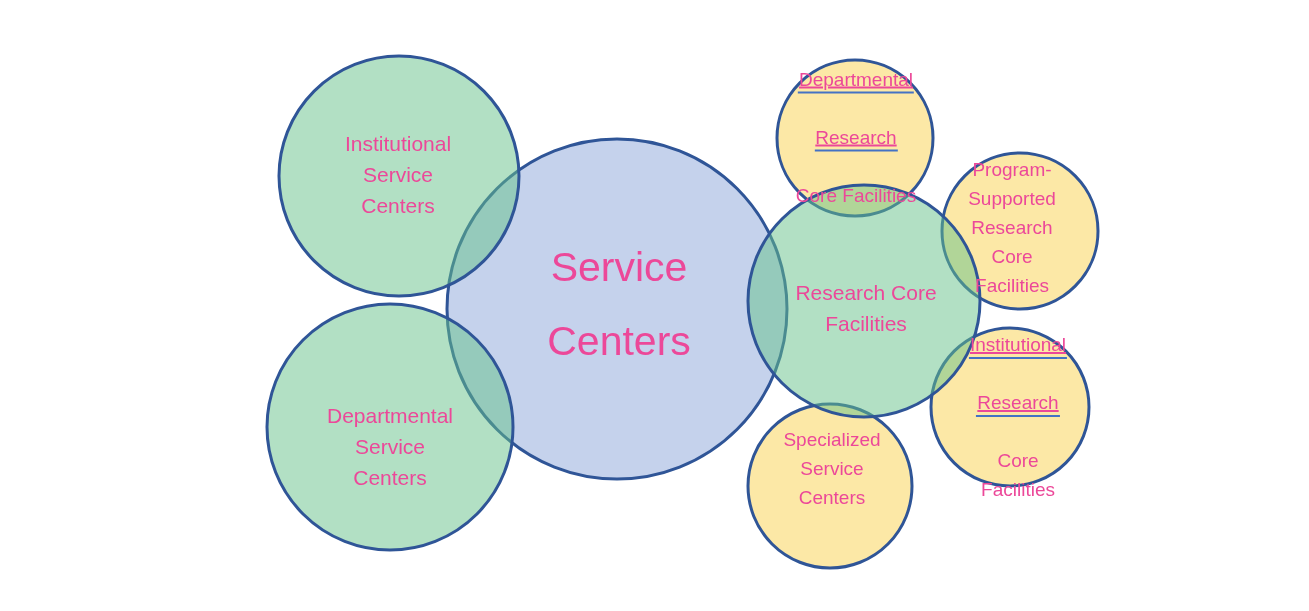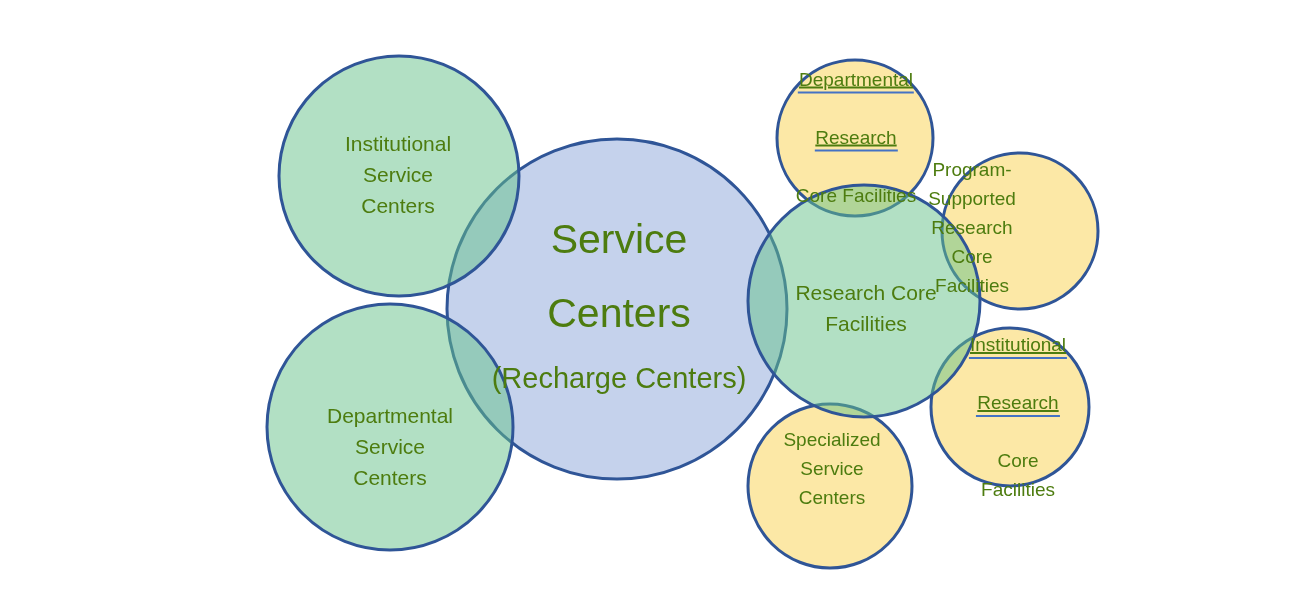--- a/index.html
+++ b/index.html
@@ -4,21 +4,21 @@
 <style>
   html,body { margin:0; padding:0; }
   body { font-family:"Liberation Sans","DejaVu Sans",sans-serif; }
   #stage {
     position:relative; width:1309px; height:611px;
     background:#ffffff; overflow:hidden;
   }
   #stage svg { position:absolute; left:0; top:0; }
   .lbl {
     position:absolute; transform:translate(-50%,-50%);
-    text-align:center; white-space:pre-line; color:#4d7c0f;
+    text-align:center; white-space:pre-line; color:#ec4899;
   }
   .lbl-green  { font-size:21px; line-height:31px; }
   .lbl-yellow { font-size:19px; line-height:29px; }
   .blue-main  { font-size:41px; line-height:56px; }
   .blue-sub   { font-size:29px; line-height:38px; }
   .line { display:block; }
   .ul {
     text-decoration:underline;
     text-decoration-thickness:1.5px;
     border-bottom:2px solid #4472c4;
@@ -40,41 +40,40 @@
     <circle cx="830" cy="486" r="82" stroke-width="3" fill="#f9d14d80" stroke="#2f5597"></circle>
 
     <circle cx="399" cy="176" r="120" stroke-width="3" fill="#65c18980" stroke="#2f5597"></circle>
     <circle cx="390" cy="427" r="123" stroke-width="3" fill="#65c18980" stroke="#2f5597"></circle>
     <circle cx="864" cy="301" r="116" stroke-width="3" fill="#65c18980" stroke="#2f5597"></circle>
   </svg>
 
   <div class="lbl" style="left:619px; top:304px;">
     <div class="blue-main">Service</div>
     <div class="blue-main">Centers</div>
-    <div class="blue-sub">(Recharge Centers)</div>
   </div>
 
   <div class="lbl lbl-green" style="left:398px; top:174px;">Institutional
 Service
 Centers</div>
 
   <div class="lbl lbl-green" style="left:390px; top:446px;">Departmental
 Service
 Centers</div>
 
   <div class="lbl lbl-green" style="left:866px; top:308px;">Research Core
 Facilities</div>
 
   <div class="lbl lbl-yellow" style="left:856px; top:137px;">
     <div class="line"><span class="ul">Departmental</span></div>
     <div class="line"><span class="ul">Research</span></div>
     <div class="line">Core Facilities</div>
   </div>
 
-  <div class="lbl lbl-yellow" style="left:972px; top:227px;">Program-
+  <div class="lbl lbl-yellow" style="left:1012px; top:227px;">Program-
 Supported
 Research
 Core
 Facilities</div>
 
   <div class="lbl lbl-yellow" style="left:1018px; top:417px;">
     <div class="line"><span class="ul">Institutional</span></div>
     <div class="line"><span class="ul">Research</span></div>
     <div class="line">Core
 Facilities</div>

